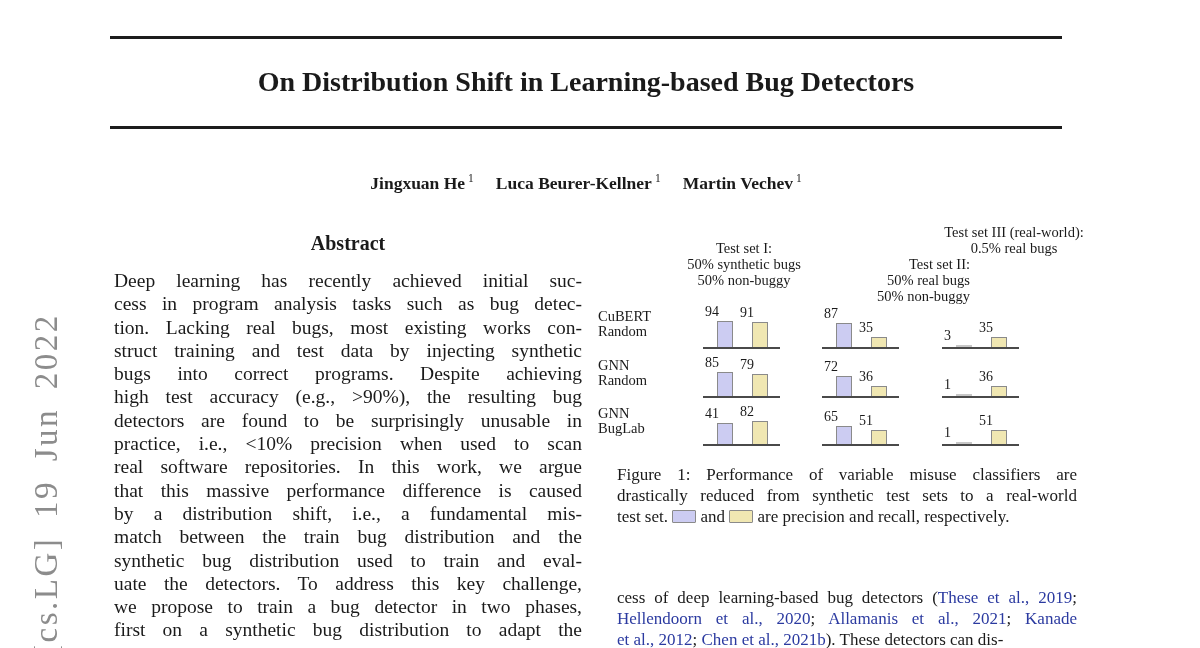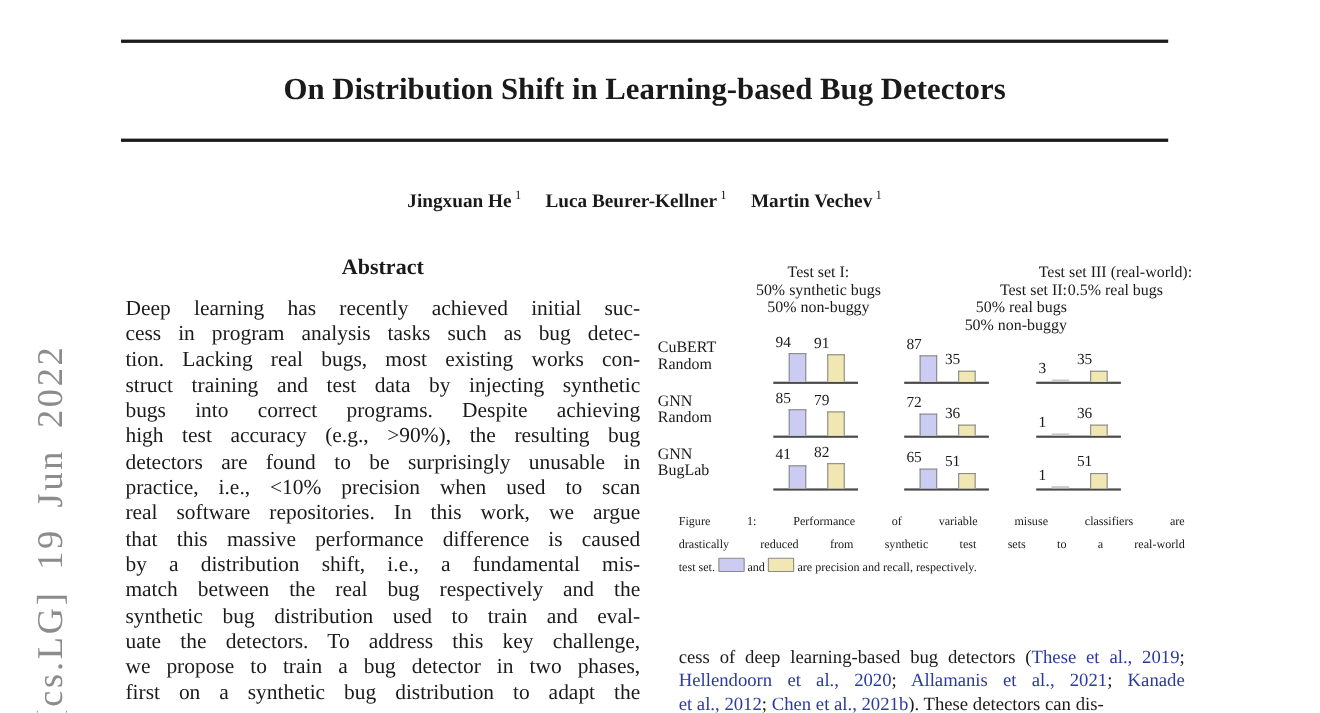--- a/index.html
+++ b/index.html
@@ -32,21 +32,21 @@
   
   .fig-header{position:absolute;text-align:center;font-size:14.5px;line-height:16px;width:220px;}
   .row-label{position:absolute;left:598px;width:100px;text-align:left;
              font-size:14.5px;line-height:15px;}
   .baseline{position:absolute;height:2px;background:var(--baseline,#4a4a4a);}
   .bar{position:absolute;border:1.3px solid var(--bar-border,#8a8a8a);border-bottom:none;box-sizing:border-box;}
   .bar.tiny{border:none;background:#c8c8c8 !important;}
   .bar-num{position:absolute;width:40px;font-size:14px;line-height:14px;}
 
   
-  .caption{position:absolute;left:617px;top:464px;width:460px;font-size:11px;}
+  .caption{position:absolute;left:617px;top:464px;width:460px;font-size:17px;}
   .cap-line{line-height:21px;height:21px;white-space:nowrap;}
   .jl{text-align:justify;text-align-last:justify;}
   .swatch{display:inline-block;width:22px;height:11px;border:1.5px solid var(--bar-border,#8a8a8a);
           vertical-align:-1px;border-radius:1px;}
   .swatch.precision{background:var(--precision,#ccccf2);}
   .swatch.recall{background:var(--recall,#f0e7b2);}
   .body-text{position:absolute;left:617px;top:587px;width:460px;font-size:17px;}
   .body-line{line-height:21px;height:21px;white-space:nowrap;}
   .cite{color:var(--cite,#2b3aa0);}
 </style>
@@ -70,40 +70,40 @@
         <div class="abs-line">cess in program analysis tasks such as bug detec-</div>
         <div class="abs-line">tion. Lacking real bugs, most existing works con-</div>
         <div class="abs-line">struct training and test data by injecting synthetic</div>
         <div class="abs-line">bugs into correct programs. Despite achieving</div>
         <div class="abs-line">high test accuracy (e.g., &gt;90%), the resulting bug</div>
         <div class="abs-line">detectors are found to be surprisingly unusable in</div>
         <div class="abs-line">practice, i.e., &lt;10% precision when used to scan</div>
         <div class="abs-line">real software repositories. In this work, we argue</div>
         <div class="abs-line">that this massive performance difference is caused</div>
         <div class="abs-line">by a distribution shift, i.e., a fundamental mis-</div>
-        <div class="abs-line">match between the real bug respectively and the</div>
+        <div class="abs-line">match between the train bug distribution and the</div>
         <div class="abs-line">synthetic bug distribution used to train and eval-</div>
         <div class="abs-line">uate the detectors. To address this key challenge,</div>
         <div class="abs-line">we propose to train a bug detector in two phases,</div>
         <div class="abs-line">first on a synthetic bug distribution to adapt the</div>
       </div>
   </div>
 
   <div id="figure">
       <div class="fig-header" style="left: 634px; top: 240px;">
         <div>Test set I:</div>
         <div>50% synthetic bugs</div>
         <div>50% non-buggy</div>
       </div>
       <div class="fig-header" style="left: 750px; top: 256px; text-align: right;">
         <div>Test set II:</div>
         <div>50% real bugs</div>
         <div>50% non-buggy</div>
       </div>
-      <div class="fig-header" style="left: 904px; top: 240px;">
+      <div class="fig-header" style="left: 904px; top: 224px;">
         <div>Test set III (real-world):</div>
         <div>0.5% real bugs</div>
       </div>
       <div class="row-label" style="top: 309px;">
         <div>CuBERT</div>
         <div>Random</div>
       </div>
       <div class="row-label" style="top: 358px;">
         <div>GNN</div>
         <div>Random</div>

